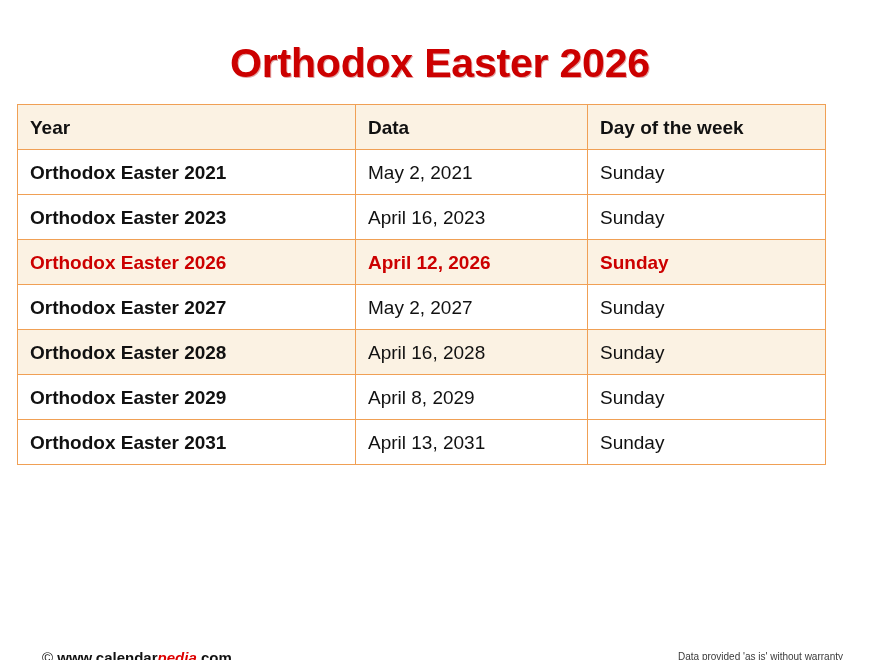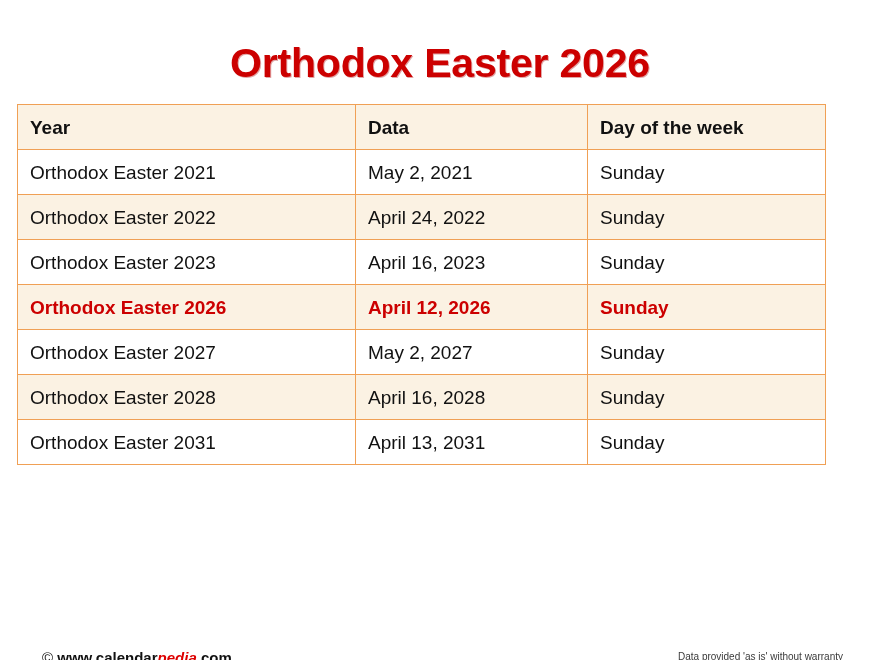--- a/index.html
+++ b/index.html
@@ -70,21 +70,21 @@
     background: #fbf2e3;
     font-weight: bold;
     font-size: 19px;
   }
 
   
   table.cal tbody tr.row-odd  td { background: #ffffff; }
   table.cal tbody tr.row-even td { background: #fbf2e3; }
 
   
-  table.cal tbody td.col-year { font-weight: normal; }
+  table.cal tbody td.col-year { font-weight: bold; }
 
   
   table.cal tbody tr.row-hl td {
     color: #cc0000;
     font-weight: bold;
   }
 
   
   .footer {
     position: absolute;
@@ -140,25 +140,20 @@
           <th>Data</th>
           <th>Day of the week</th>
         </tr>
       </thead>
       <tbody id="table-body">
           <tr class="row-odd">
             <td class="col-year">Orthodox Easter 2021</td>
             <td class="col-date">May 2, 2021</td>
             <td class="col-day">Sunday</td>
           </tr>
-          <tr class="row-even">
-            <td class="col-year">Orthodox Easter 2022</td>
-            <td class="col-date">April 24, 2022</td>
-            <td class="col-day">Sunday</td>
-          </tr>
           <tr class="row-odd">
             <td class="col-year">Orthodox Easter 2023</td>
             <td class="col-date">April 16, 2023</td>
             <td class="col-day">Sunday</td>
           </tr>
           <tr class="row-even row-hl">
             <td class="col-year">Orthodox Easter 2026</td>
             <td class="col-date">April 12, 2026</td>
             <td class="col-day">Sunday</td>
           </tr>
@@ -166,20 +161,25 @@
             <td class="col-year">Orthodox Easter 2027</td>
             <td class="col-date">May 2, 2027</td>
             <td class="col-day">Sunday</td>
           </tr>
           <tr class="row-even">
             <td class="col-year">Orthodox Easter 2028</td>
             <td class="col-date">April 16, 2028</td>
             <td class="col-day">Sunday</td>
           </tr>
           <tr class="row-odd">
+            <td class="col-year">Orthodox Easter 2029</td>
+            <td class="col-date">April 8, 2029</td>
+            <td class="col-day">Sunday</td>
+          </tr>
+          <tr class="row-odd">
             <td class="col-year">Orthodox Easter 2031</td>
             <td class="col-date">April 13, 2031</td>
             <td class="col-day">Sunday</td>
           </tr>
         </tbody>
     </table>
   </div>
 
   <div class="footer">
     <div class="copyright">

